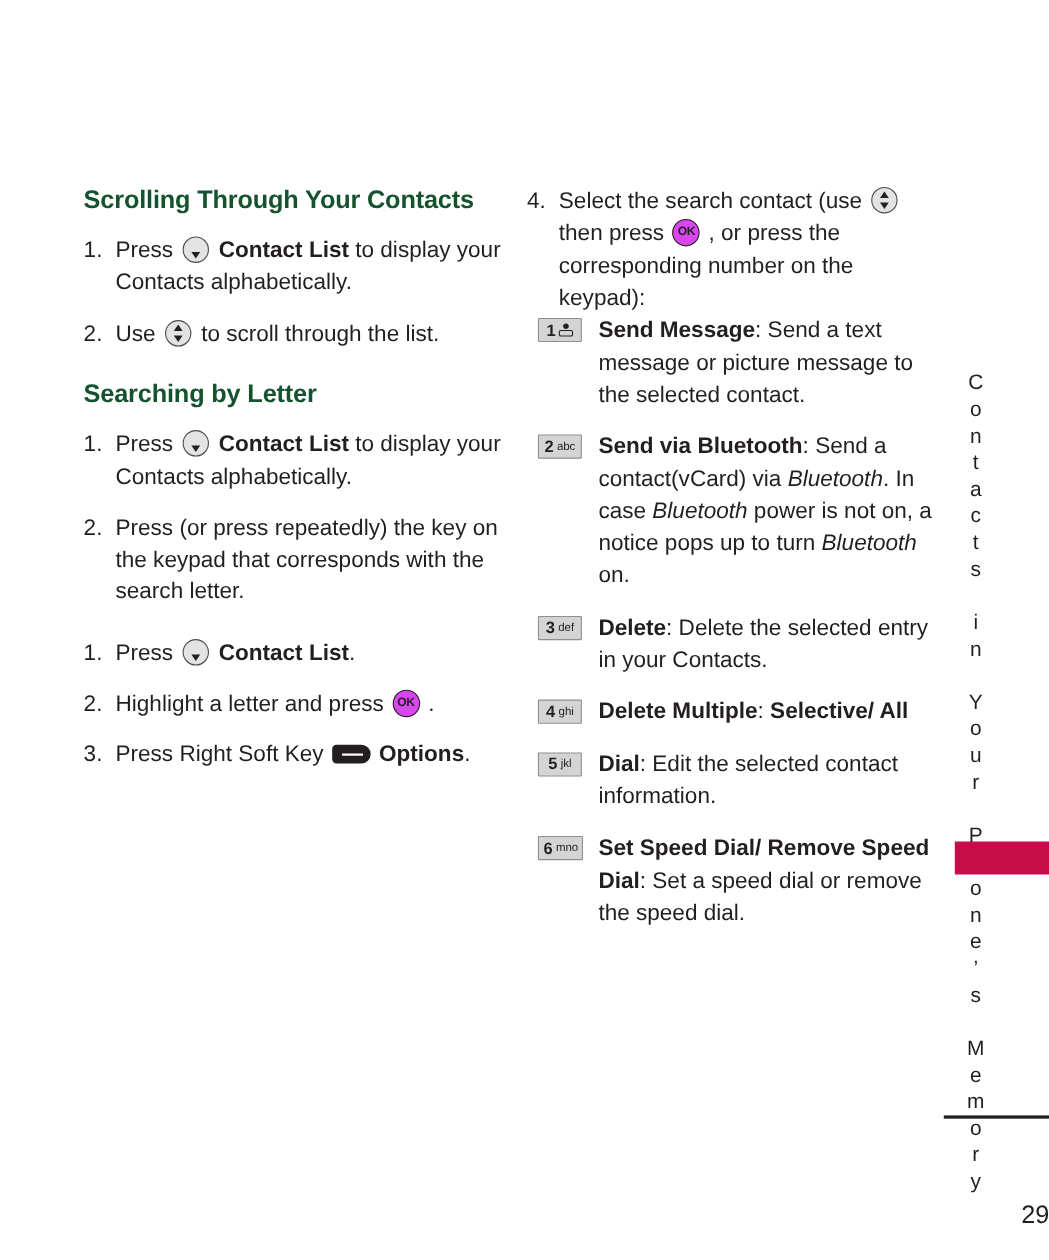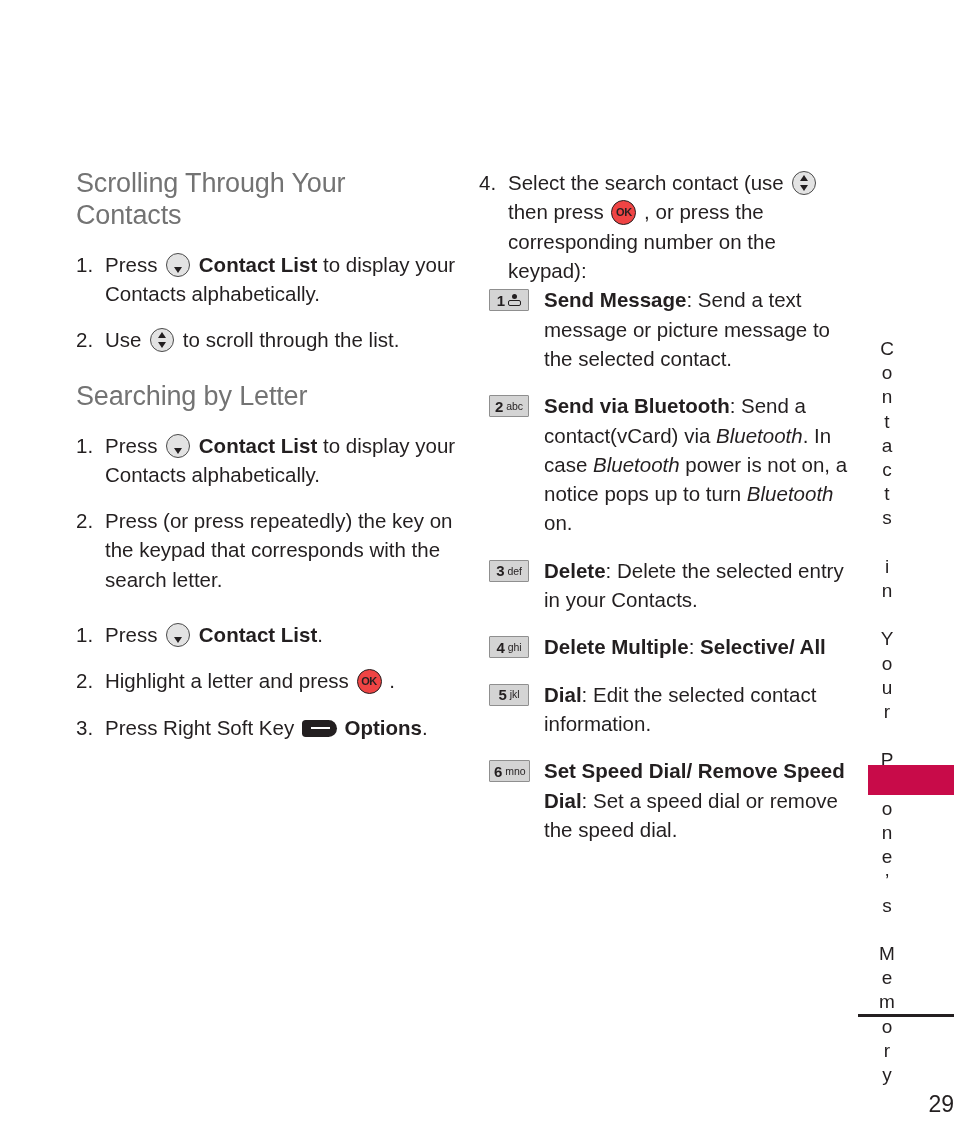--- a/index.html
+++ b/index.html
@@ -31,26 +31,26 @@
     width: 784px;
     display: flex;
     gap: 22px;
     align-items: flex-start;
   }
   .col { width: 381px; }
   .col-right { width: 381px; }
 
   
   h2.section-head {
-    font-size: 27px;
-    font-weight: normal;
+    font-size: 23px;
+    font-weight: bold;
     letter-spacing: -0.15px;
     margin: 0 0 18px 0;
     line-height: 1.18;
-    color: #737373;
+    color: #14532d;
   }
   .section-block + .section-block { margin-top: 26px; }
 
   ol.steps {
     list-style: none;
     margin: 0;
     padding: 0;
   }
   ol.steps > li {
     position: relative;
@@ -99,21 +99,21 @@
   .nav-key .arr-up {
     top: 3px;
     border-bottom: 6px solid #231f20;
   }
 
   .ok-key {
     display: inline-block;
     width: 25px;
     height: 25px;
     border-radius: 50%;
-    background: #ef4444;
+    background: #d946ef;
     border: 1.8px solid #231f20;
     position: relative;
     vertical-align: -6px;
     margin: 0 2px;
     box-sizing: border-box;
   }
   .ok-key .ok-txt {
     position: absolute;
     inset: 0;
     display: flex;

